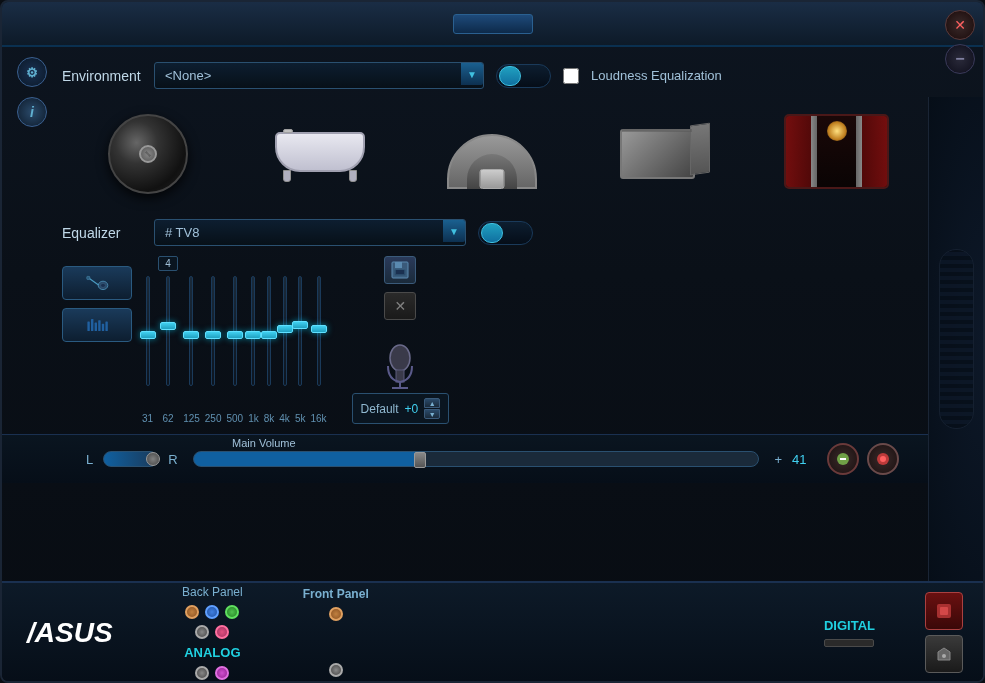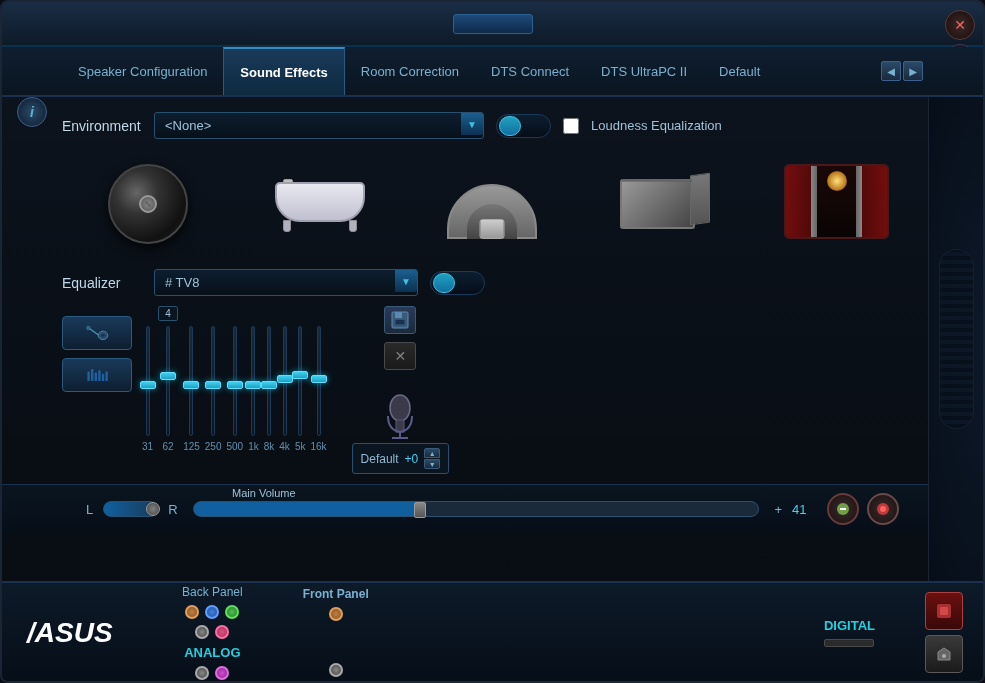--- a/index.html
+++ b/index.html
@@ -253,21 +253,21 @@
       min-width: 80px;
     }
 
     .eq-dropdown {
       display: flex;
       align-items: center;
       background: linear-gradient(180deg, #0d1e30 0%, #071018 100%);
       border: 1px solid #2a5070;
       border-radius: 3px;
       padding: 5px 10px;
-      width: 264px;
+      width: 312px;
       color: #a0c0d8;
       font-size: 13px;
       position: relative;
     }
 
     
     .eq-area {
       display: flex;
       align-items: flex-start;
       gap: 10px;
@@ -343,20 +343,21 @@
       padding: 1px 3px;
       border-radius: 2px;
       min-width: 20px;
       text-align: center;
     }
 
     .slider-label {
       color: #6090b0;
       font-size: 10px;
       text-align: center;
+      margin-top: 22px;
     }
 
     .eq-right-section {
       display: flex;
       flex-direction: column;
       align-items: center;
       gap: 8px;
       margin-left: 10px;
     }
 
@@ -418,32 +419,20 @@
       <div class="right-icon" style="background:radial-gradient(circle,#3a2a2a 0%,#1a0a0a 100%); border-color:#5a3a3a; color:#ff6060; font-size:14px;">✕</div>
       <div class="right-icon" style="color:#8080a0; font-size:16px; font-weight:bold;">−</div>
     </div>
   </div>
 
   <div class="left-icons">
     <div class="side-icon" style="background:radial-gradient(circle,#1a3050 0%,#0a1828 100%); color:#60b0d0; font-size:13px; font-weight:bold;">⚙</div>
     <div class="side-icon" style="color:#60b0d0; font-style:italic; font-weight:bold; font-size:14px;">i</div>
   </div>
 
-  <div class="nav-tabs">
-    <div class="nav-tab">Speaker Configuration</div>
-    <div class="nav-tab active">Sound Effects</div>
-    <div class="nav-tab">Room Correction</div>
-    <div class="nav-tab">DTS Connect</div>
-    <div class="nav-tab">DTS UltraPC II</div>
-    <div class="nav-tab">Default</div>
-    <div class="nav-arrows">
-      <div class="nav-arrow">◀</div>
-      <div class="nav-arrow">▶</div>
-    </div>
-  </div>
 
   <div class="content-area">
 
     <div class="env-row">
       <span class="env-label">Environment</span>
       <div class="env-dropdown">
         <span>&lt;None&gt;</span>
         <div class="dropdown-arrow">▼</div>
       </div>
       <div class="toggle-switch">

